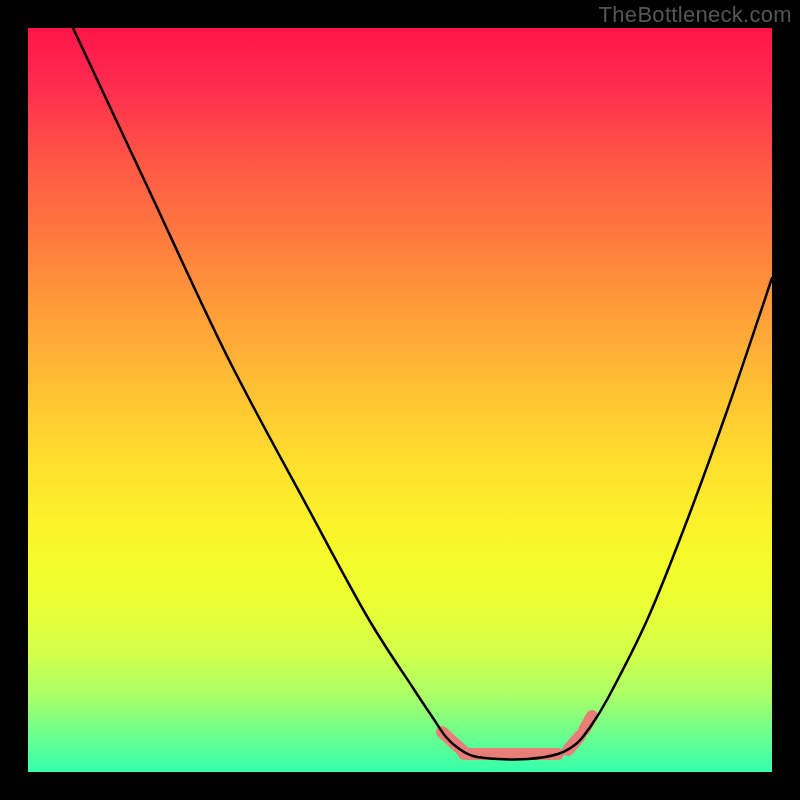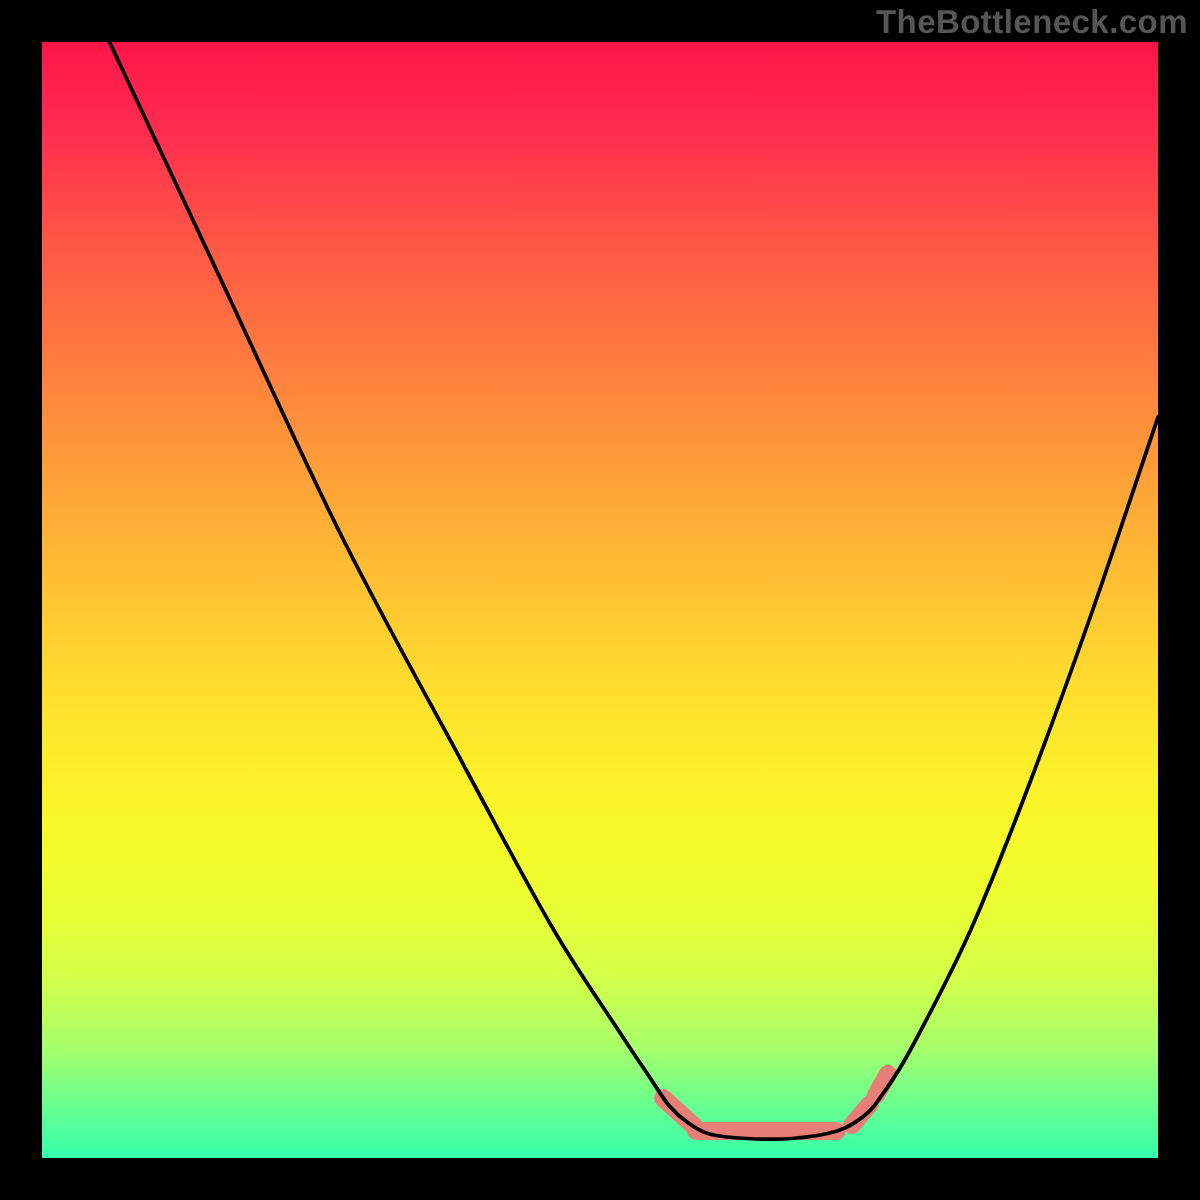--- a/index.html
+++ b/index.html
@@ -9,21 +9,21 @@
     width: 800px;
     height: 800px;
     background: #000;
   }
   .attribution {
     position: absolute;
     top: 2px;
     right: 8px;
     font-family: Arial, Helvetica, sans-serif;
     font-size: 22px;
-    font-weight: 700;
+    font-weight: 400;
     color: #565656;
     letter-spacing: 0.3px;
   }
   .plot-frame {
     position: absolute;
     left: 28px;
     top: 28px;
     width: 744px;
     height: 744px;
     background: #000;

